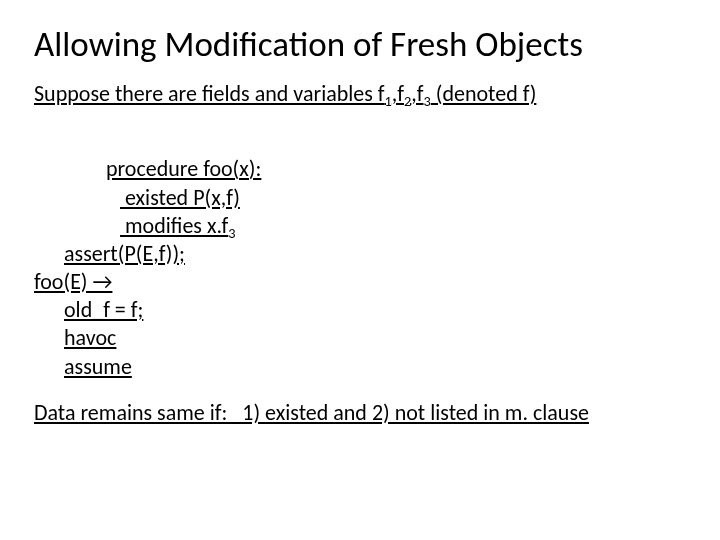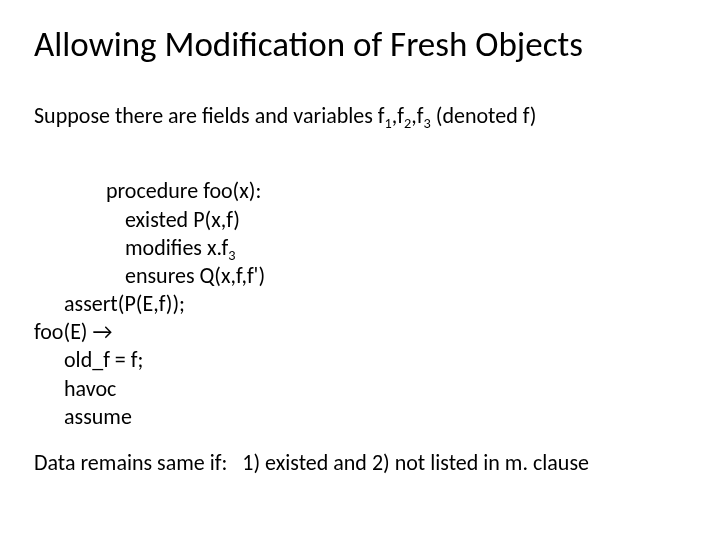--- a/index.html
+++ b/index.html
@@ -15,26 +15,27 @@
   .slide {
     box-sizing: border-box;
     width: 720px;
     height: 540px;
     padding: 20px 34px 0 34px;
   }
   .title {
     font-size: 35px;
     font-weight: 400;
     letter-spacing: 0px;
-    margin: 4px 0 38px 0;
+    margin: 4px 0 16px 0;
     line-height: 1.15;
   }
   .body {
     font-size: 22px;
     line-height: 1.28;
+    text-decoration: underline;
   }
   .line { white-space: pre; }
   .i1 { padding-left: 72px; margin-top: 47px; }
   .i2 { padding-left: 86px; }
   .i3 { padding-left: 30px; }
   .gap { height: 18px; }
   sub { font-size: 0.65em; vertical-align: sub; line-height: 0; }
 </style>
 </head>
 <body>
@@ -43,21 +44,20 @@
 
   <div class="title">Allowing Modification of Fresh Objects</div>
 
   <div class="body">
 
     <div class="line"><span>Suppose there are fields and variables f</span><sub>1</sub><span>,f</span><sub>2</sub><span>,f</span><sub>3</sub><span> (denoted f)</span></div>
 
     <div class="line i1">procedure foo(x):</div>
     <div class="line i2"> existed P(x,f)</div>
     <div class="line i2"><span> modifies x.f</span><sub>3</sub></div>
-    <div class="line i2"> ensures Q(x,f,f')</div>
 
     <div class="line i3">assert(P(E,f));</div>
 
     <div class="line">foo(E) →</div>
     <div class="line i3">old_f = f;</div>
     <div class="line i3">havoc</div>
     <div class="line i3">assume</div>
 
     <div class="gap"></div>
 

